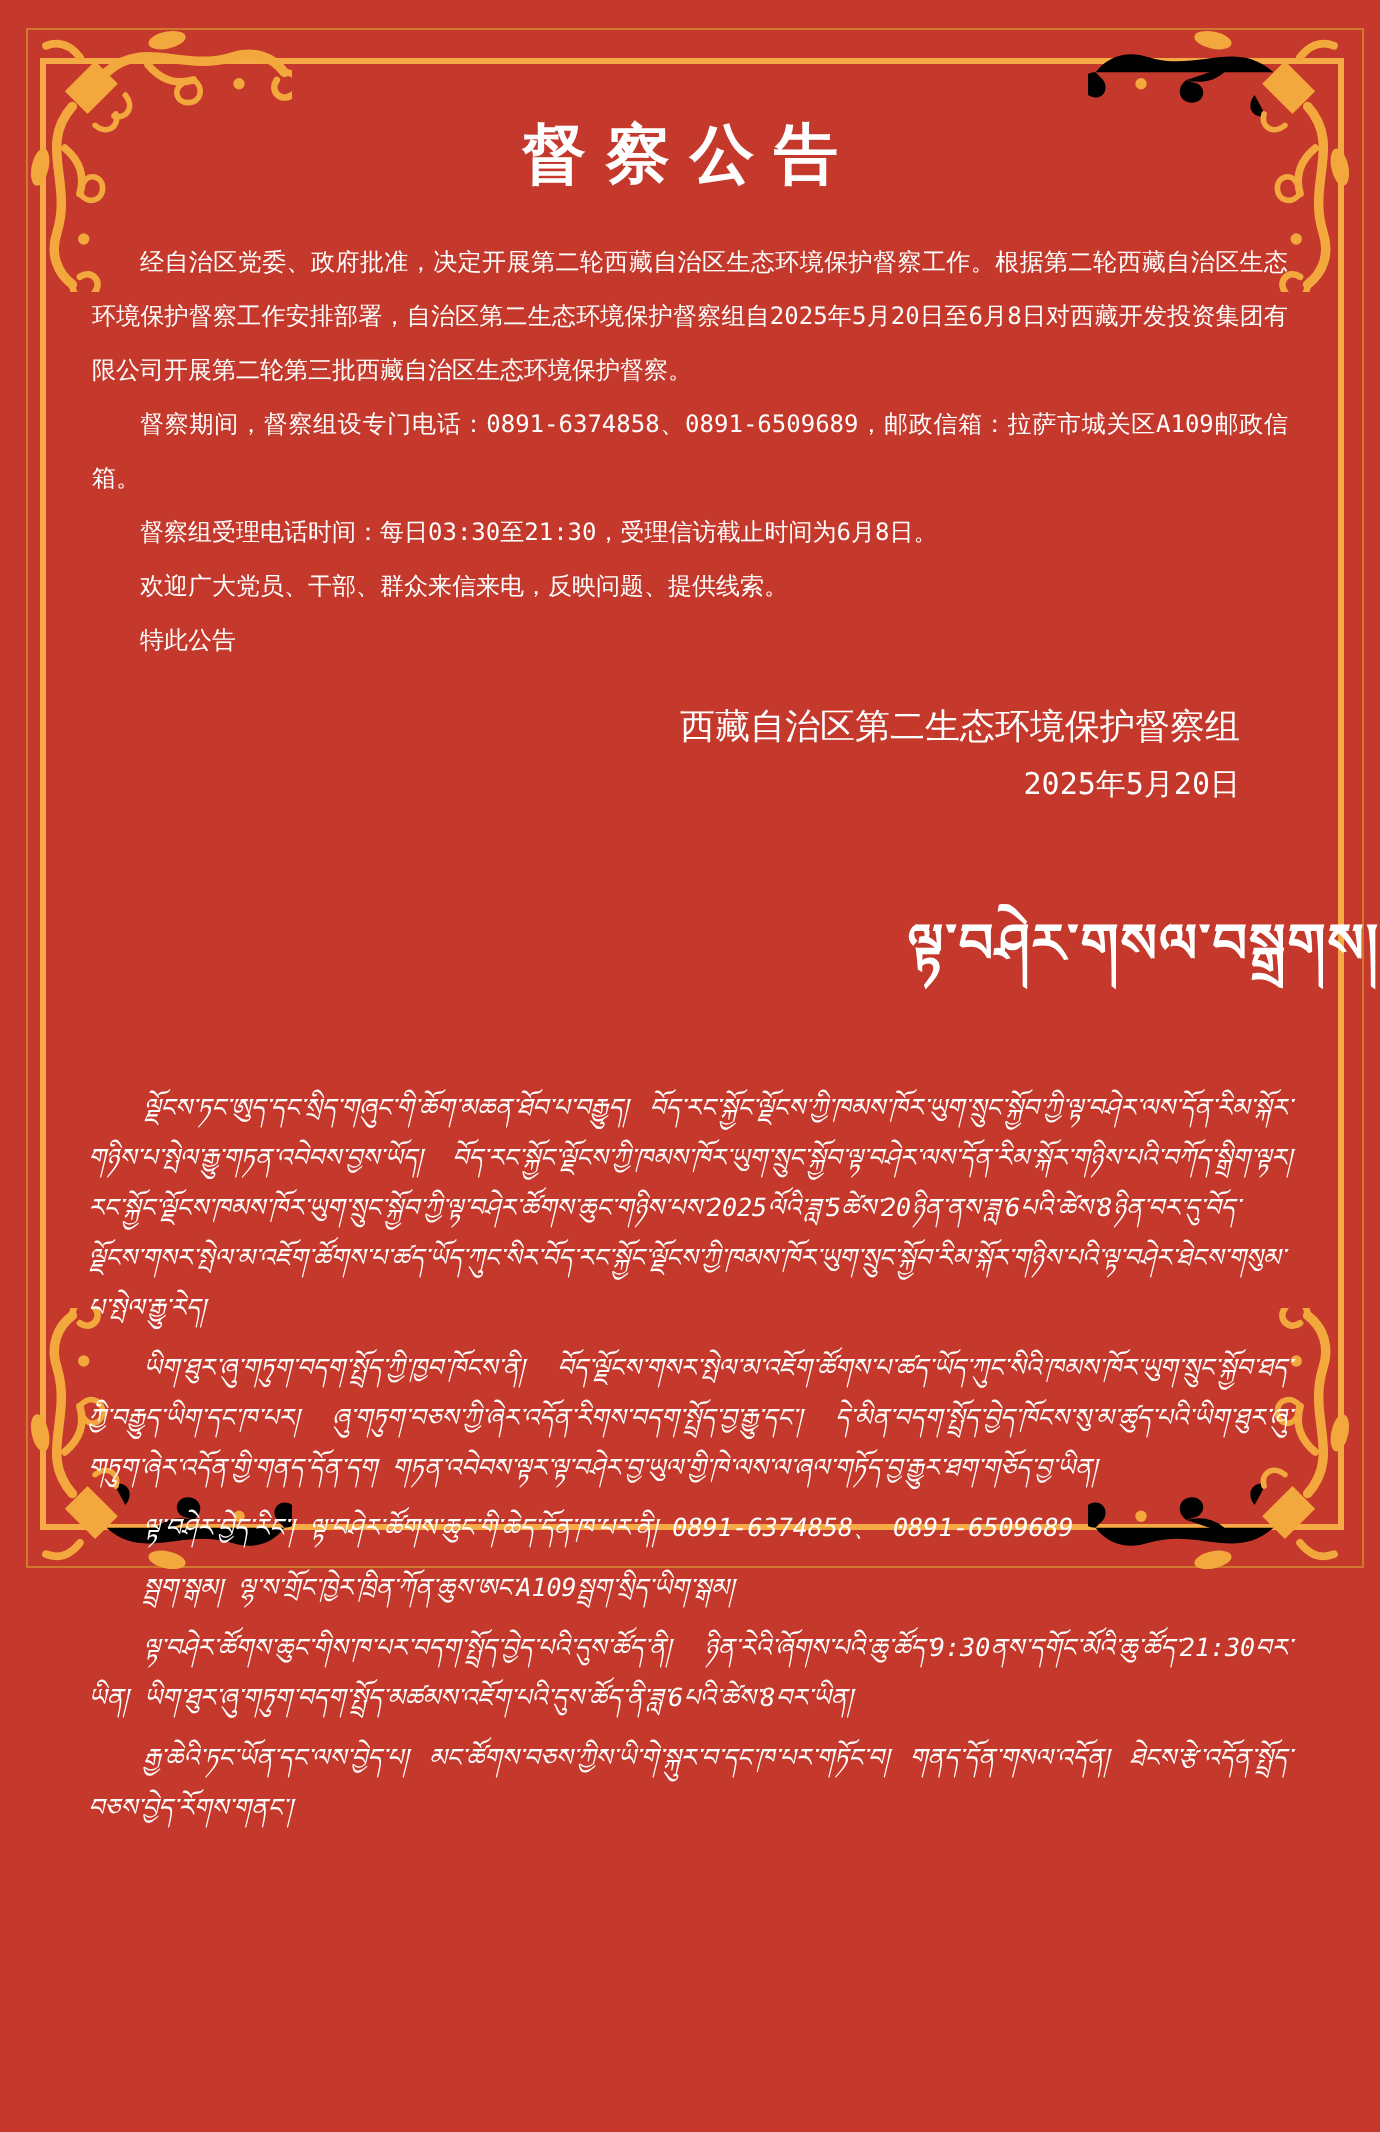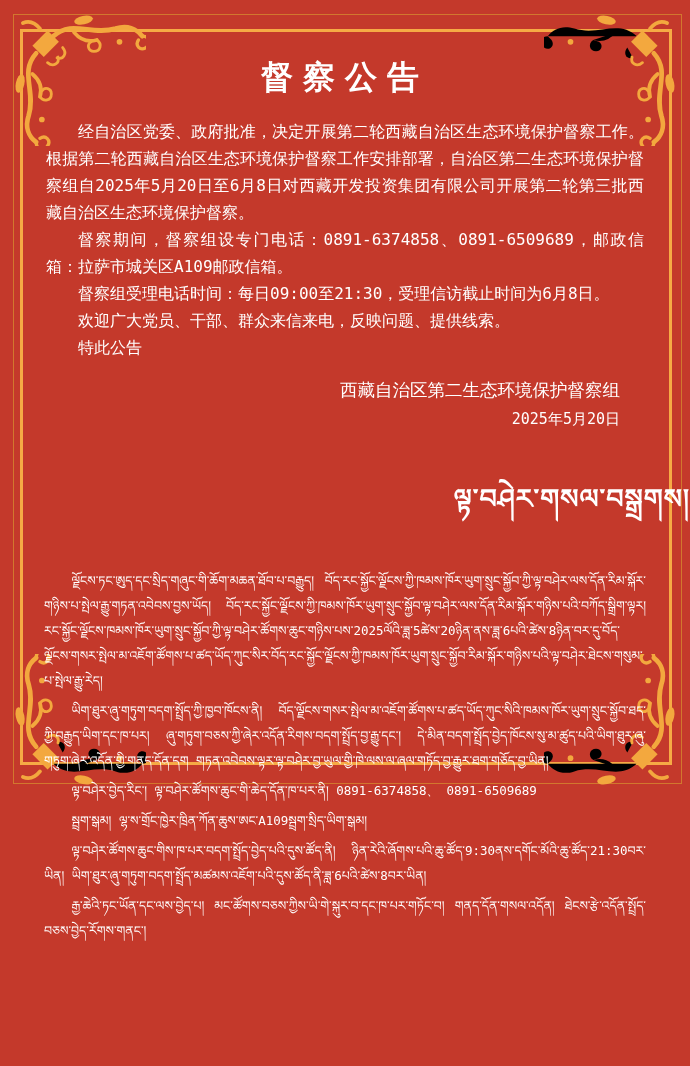--- a/index.html
+++ b/index.html
@@ -27,41 +27,41 @@
   .corner.br{right:4px;bottom:4px;transform:scale(-1,-1);}
 
   .content{position:absolute;left:0;top:0;width:690px;}
 
   .cn-title{
     margin:56px 0 0 0;text-align:center;
     font-size:32px;font-weight:bold;letter-spacing:10px;
   }
   .cn-body{
     margin:18px 46px 0 46px;
-    font-size:16px;line-height:27px;
+    font-size:12px;line-height:27px;
     text-align:justify;
     font-family:"DejaVu Sans Mono","Liberation Serif","DejaVu Serif",serif;
   }
   .cn-body p{margin:0;text-indent:2em;}
   .sign-row{margin:16px 70px 0 0;text-align:right;}
   .sign-wrap{display:inline-block;text-align:right;}
   .cn-sig{font-size:17.5px;line-height:27px;}
   .cn-date{font-size:15px;line-height:30px;font-family:"DejaVu Sans Mono","Liberation Serif",serif;}
 
   .bo-title{
     margin:34px 0 0 0;text-align:right;
     font-size:27px;font-weight:bold;letter-spacing:1px;
   }
   .bo-body{
     margin:24px 44px 0 44px;
     font-size:12.5px;line-height:25px;
     text-align:justify;
     font-family:"DejaVu Sans Mono","Liberation Serif","DejaVu Serif",serif;
   }
-  .bo-body p{margin:5px 0;text-indent:2.2em;}
+  .bo-body p{margin:5px 0;text-indent:2.2em;font-style:italic;}
   .link-line{letter-spacing:0.5px;}
 </style>
 </head>
 <body>
 
 <div class="page">
 
   <div class="frame-outer"></div>
   <div class="frame-inner"></div>
 
@@ -106,21 +106,21 @@
       </g>
     </svg>
 
   <div class="content">
 
     <h1 class="cn-title">督察公告</h1>
 
     <div class="cn-body">
       <p>经自治区党委、政府批准，决定开展第二轮西藏自治区生态环境保护督察工作。根据第二轮西藏自治区生态环境保护督察工作安排部署，自治区第二生态环境保护督察组自2025年5月20日至6月8日对西藏开发投资集团有限公司开展第二轮第三批西藏自治区生态环境保护督察。</p>
       <p>督察期间，督察组设专门电话：0891-6374858、0891-6509689，邮政信箱：拉萨市城关区A109邮政信箱。</p>
-      <p>督察组受理电话时间：每日09:00至21:30，受理信访截止时间为6月8日。</p>
+      <p>督察组受理电话时间：每日03:30至21:30，受理信访截止时间为6月8日。</p>
       <p>欢迎广大党员、干部、群众来信来电，反映问题、提供线索。</p>
       <p>特此公告</p>
     </div>
 
     <div class="sign-row">
       <div class="sign-wrap">
         <div class="cn-sig">西藏自治区第二生态环境保护督察组</div>
         <div class="cn-date">2025年5月20日</div>
       </div>
     </div>

